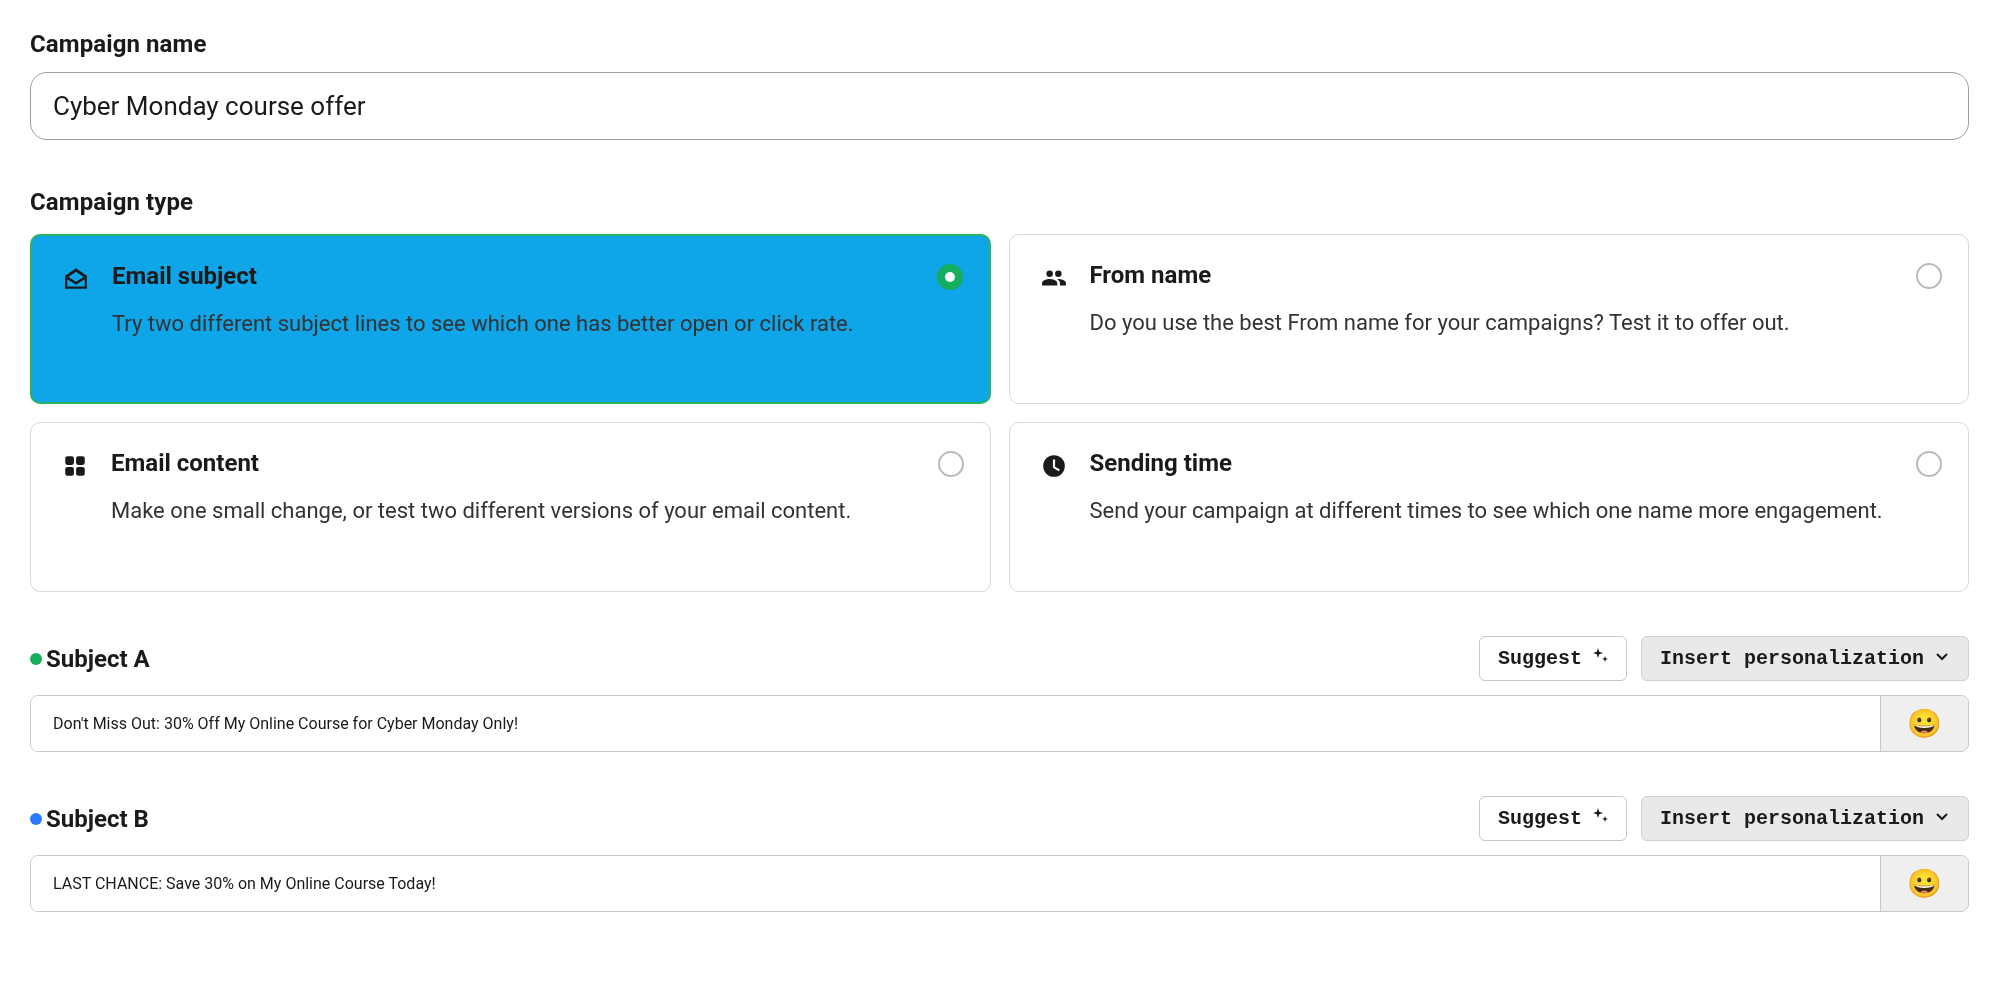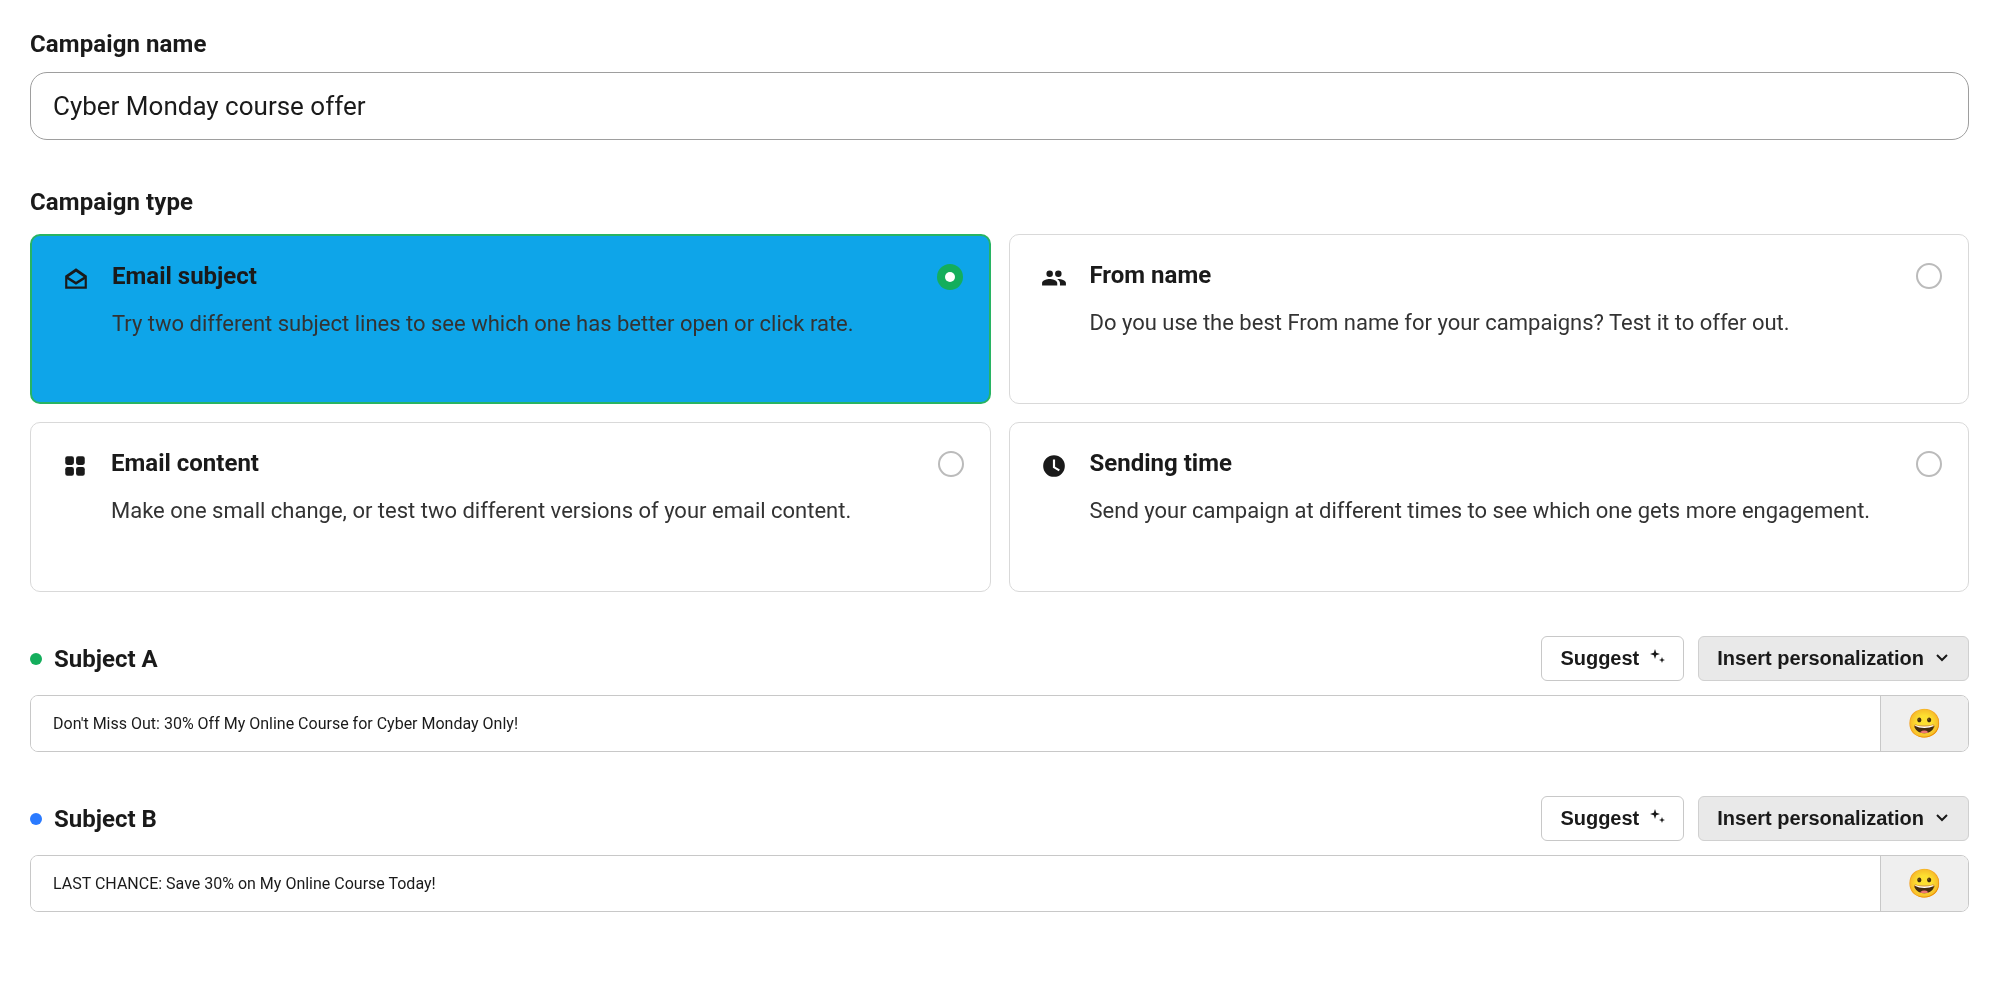--- a/index.html
+++ b/index.html
@@ -101,21 +101,21 @@
   }
   .subject-header {
     display: flex;
     align-items: center;
     justify-content: space-between;
     margin-bottom: 14px;
   }
   .subject-label {
     display: flex;
     align-items: center;
-    gap: 12px;
+    gap: 4px;
   }
   .subject-label .dot {
     width: 12px;
     height: 12px;
     border-radius: 50%;
   }
   .subject-label .dot.green { background: #14ae5c; }
   .subject-label .dot.blue  { background: #2a7aff; }
   .subject-label span {
     font-size: 24px;
@@ -130,20 +130,21 @@
     align-items: center;
     gap: 10px;
     font-size: 20px;
     font-weight: 600;
     border: 1px solid #c8c8c8;
     border-radius: 6px;
     padding: 10px 18px;
     cursor: pointer;
     background: #fff;
     color: #1a1a1a;
+    font-family: Liberation Mono, monospace;
   }
   .btn.secondary {
     background: #e9e9e9;
     border-color: #d0d0d0;
   }
   .btn svg { width: 16px; height: 16px; }
 
   .subject-input-row {
     display: flex;
     width: 100%;
@@ -222,21 +223,21 @@
       <div class="radio-ind"></div>
     </div>
 
     <div class="card">
       <div class="card-icon">
         <svg viewBox="0 0 24 24" fill="#1a1a1a">
             <path d="M12 2a10 10 0 1 0 0 20 10 10 0 0 0 0-20zm1 10.6 4.4 2.6-1 1.7-5.4-3.2V6h2v6.6z"></path>
           </svg>
       </div>
       <div class="card-title">Sending time</div>
-      <div class="card-desc">Send your campaign at different times to see which one gets more engagement.</div>
+      <div class="card-desc">Send your campaign at different times to see which one name more engagement.</div>
       <div class="radio-ind"></div>
     </div>
 
   </div>
 </div>
 
 
 <div class="subject-block">
   <div class="subject-header">
     <div class="subject-label">

